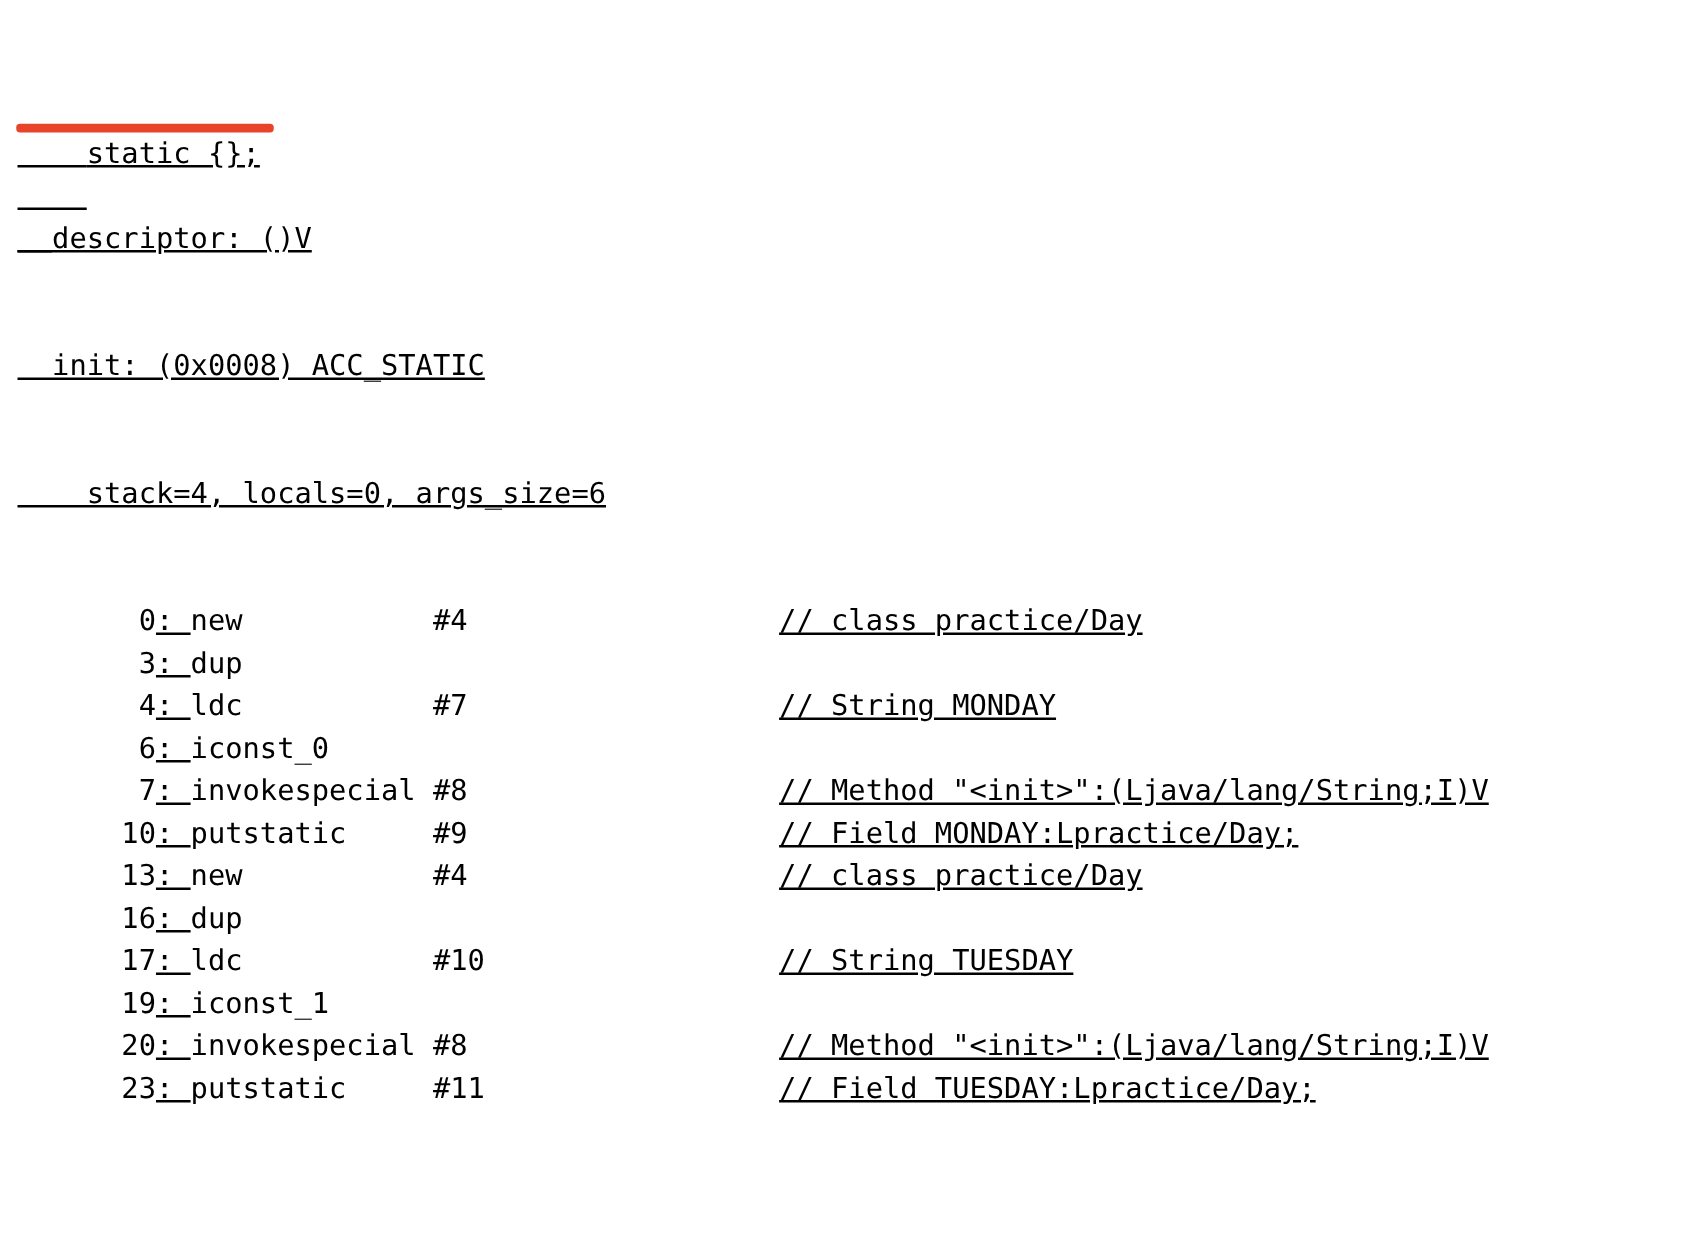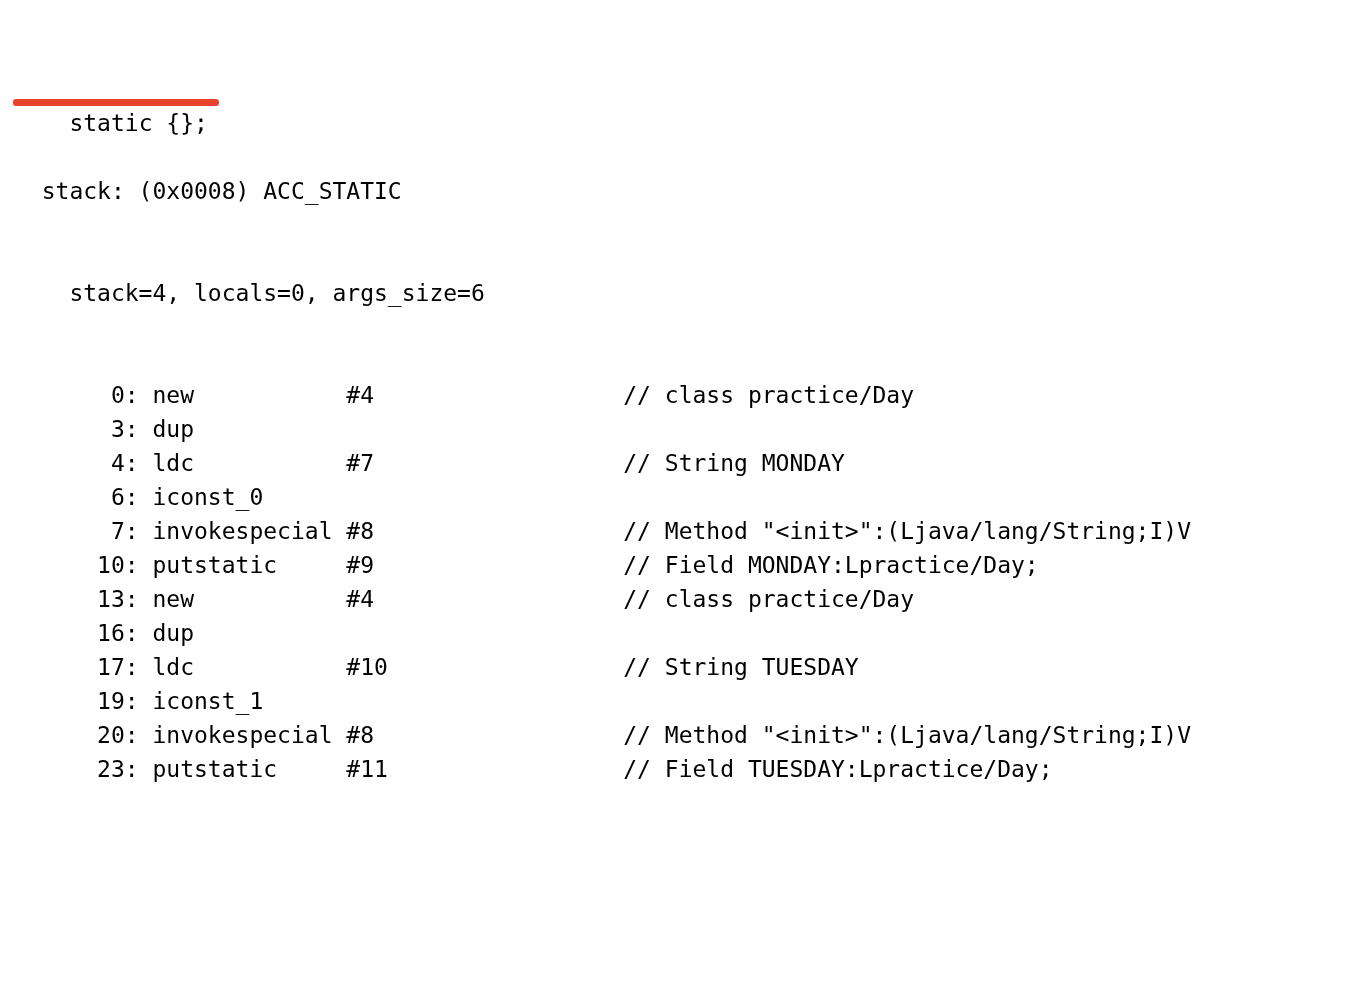--- a/index.html
+++ b/index.html
@@ -16,20 +16,21 @@
     font-family: "DejaVu Sans Mono", monospace;
     font-size: 23px;
     line-height: 34px;
     color: #000000;
     padding: 4px 0 0 14px;
     white-space: pre;
   }
   .line {
     white-space: pre;
     height: 34px;
+    text-decoration: underline;
   }
   .static-line {
     position: relative;
   }
   .annotation-underline {
     position: absolute;
     left: -1px;
     top: 27px;
     width: 206px;
     height: 7px;
@@ -51,16 +52,17 @@
   }
 </style>
 </head>
 <body>
 
 <div class="code-output">
   <div class="line static-line">
     <span>static {};</span>
     <div class="annotation-underline" style="background: rgb(232, 67, 43);"></div>
   </div>
-  <div class="line">  stack: (0x0008) ACC_STATIC</div>
+  <div class="line">  descriptor: ()V</div>
+  <div class="line">  init: (0x0008) ACC_STATIC</div>
   <div class="line">    stack=4, locals=0, args_size=6</div>
   <div><div class="line"><span class="off">0</span><span>: </span><span class="op">new</span><span class="operand">#4</span><span class="comment">// class practice/Day</span></div><div class="line"><span class="off">3</span><span>: </span><span class="op">dup</span><span class="operand"></span><span class="comment"></span></div><div class="line"><span class="off">4</span><span>: </span><span class="op">ldc</span><span class="operand">#7</span><span class="comment">// String MONDAY</span></div><div class="line"><span class="off">6</span><span>: </span><span class="op">iconst_0</span><span class="operand"></span><span class="comment"></span></div><div class="line"><span class="off">7</span><span>: </span><span class="op">invokespecial</span><span class="operand">#8</span><span class="comment">// Method "&lt;init&gt;":(Ljava/lang/String;I)V</span></div><div class="line"><span class="off">10</span><span>: </span><span class="op">putstatic</span><span class="operand">#9</span><span class="comment">// Field MONDAY:Lpractice/Day;</span></div><div class="line"><span class="off">13</span><span>: </span><span class="op">new</span><span class="operand">#4</span><span class="comment">// class practice/Day</span></div><div class="line"><span class="off">16</span><span>: </span><span class="op">dup</span><span class="operand"></span><span class="comment"></span></div><div class="line"><span class="off">17</span><span>: </span><span class="op">ldc</span><span class="operand">#10</span><span class="comment">// String TUESDAY</span></div><div class="line"><span class="off">19</span><span>: </span><span class="op">iconst_1</span><span class="operand"></span><span class="comment"></span></div><div class="line"><span class="off">20</span><span>: </span><span class="op">invokespecial</span><span class="operand">#8</span><span class="comment">// Method "&lt;init&gt;":(Ljava/lang/String;I)V</span></div><div class="line"><span class="off">23</span><span>: </span><span class="op">putstatic</span><span class="operand">#11</span><span class="comment">// Field TUESDAY:Lpractice/Day;</span></div></div>
 </div>
 
 </body></html>

